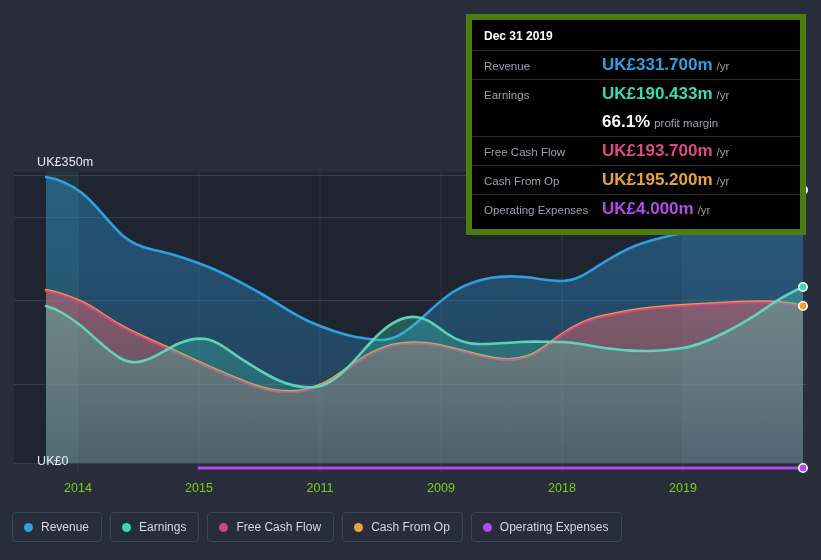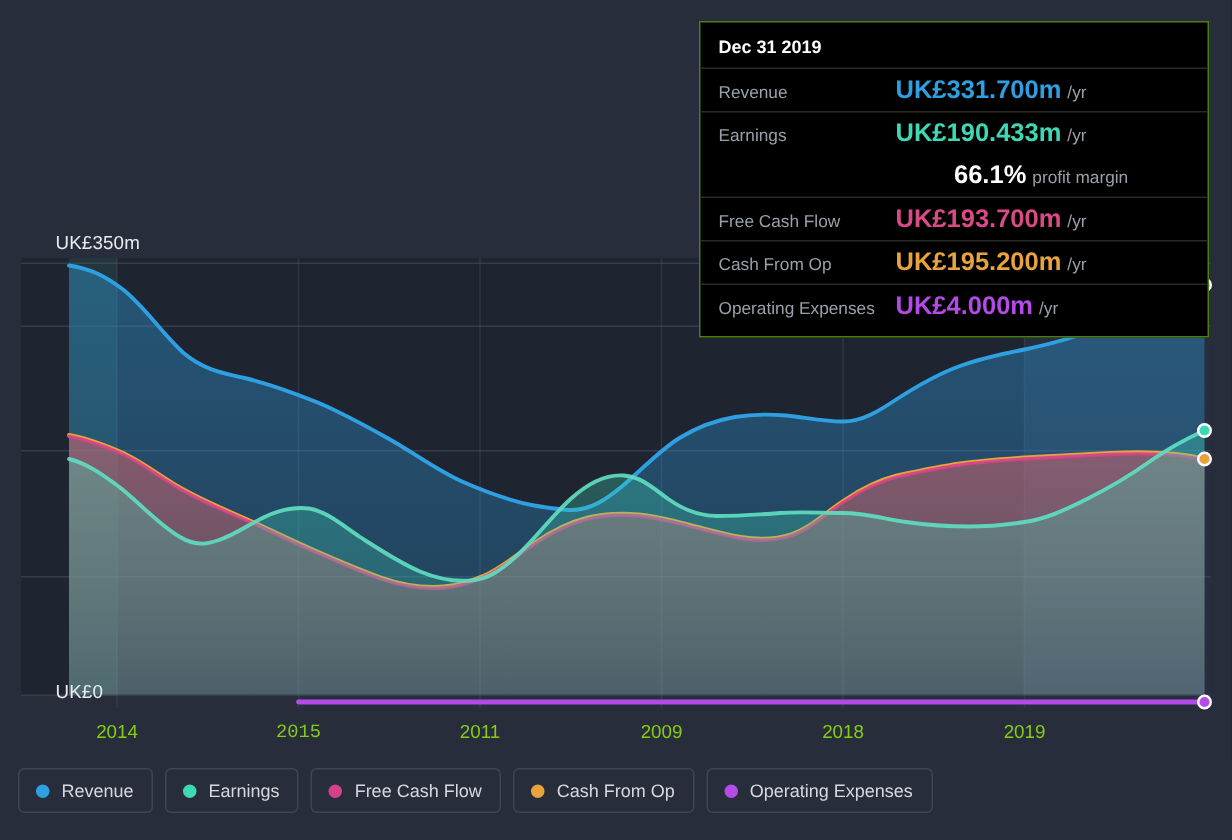--- a/index.html
+++ b/index.html
@@ -44,37 +44,37 @@
     transform: translateX(-50%);
     white-space: nowrap;
   }
 
   
   #tooltip {
     position: absolute;
     left: 466px; top: 14px;
     width: 340px;
     background: #000000;
-    border: 1px solid #4d7c0f;
+    border: 6px solid #4d7c0f;
     padding: 7px 0 6px 0;
     font-size: 11.5px;
   }
   #tooltip .tt-title {
     color: #ffffff;
     font-weight: bold;
     font-size: 12px;
     padding: 2px 12px 7px 12px;
   }
   .tt-row {
     display: flex;
     align-items: baseline;
     padding: 4px 12px 4px 12px;
     border-top: 1px solid #2b2b2b;
   }
-  .tt-row.no-rule { border-top: none; margin-left: 39px; }
+  .tt-row.no-rule { border-top: none; }
   .tt-label {
     color: #9aa0ab;
     width: 118px;
     flex: 0 0 118px;
     font-size: 11.5px;
   }
   .tt-value { font-weight: bold; font-size: 17px; }
   .tt-suffix { color: #9aa0ab; font-size: 11.5px; margin-left: 4px; }
 
   
@@ -227,21 +227,21 @@
         <circle cx="803" cy="468" r="4.2" fill="#b44ae8" stroke="#ffffff" stroke-width="1.6"></circle>
       </g>
     </svg>
   </div>
 
   <div id="y-top-label" class="axis-label">UK£350m</div>
   <div id="y-zero-label" class="axis-label">UK£0</div>
 
   <div id="x-ticks">
       <div class="x-tick-label" style="left: 78px;">2014</div>
-      <div class="x-tick-label" style="left: 199px; font-family: Liberation Mono, monospace;">2015</div>
+      <div class="x-tick-label" style="left: 199px;">2015</div>
       <div class="x-tick-label" style="left: 320px;">2011</div>
       <div class="x-tick-label" style="left: 441px;">2009</div>
       <div class="x-tick-label" style="left: 562px;">2018</div>
       <div class="x-tick-label" style="left: 683px;">2019</div>
     </div>
 
   <div id="tooltip">
     <div class="tt-title">Dec 31 2019</div>
     <div id="tt-rows">
         <div class="tt-row">

